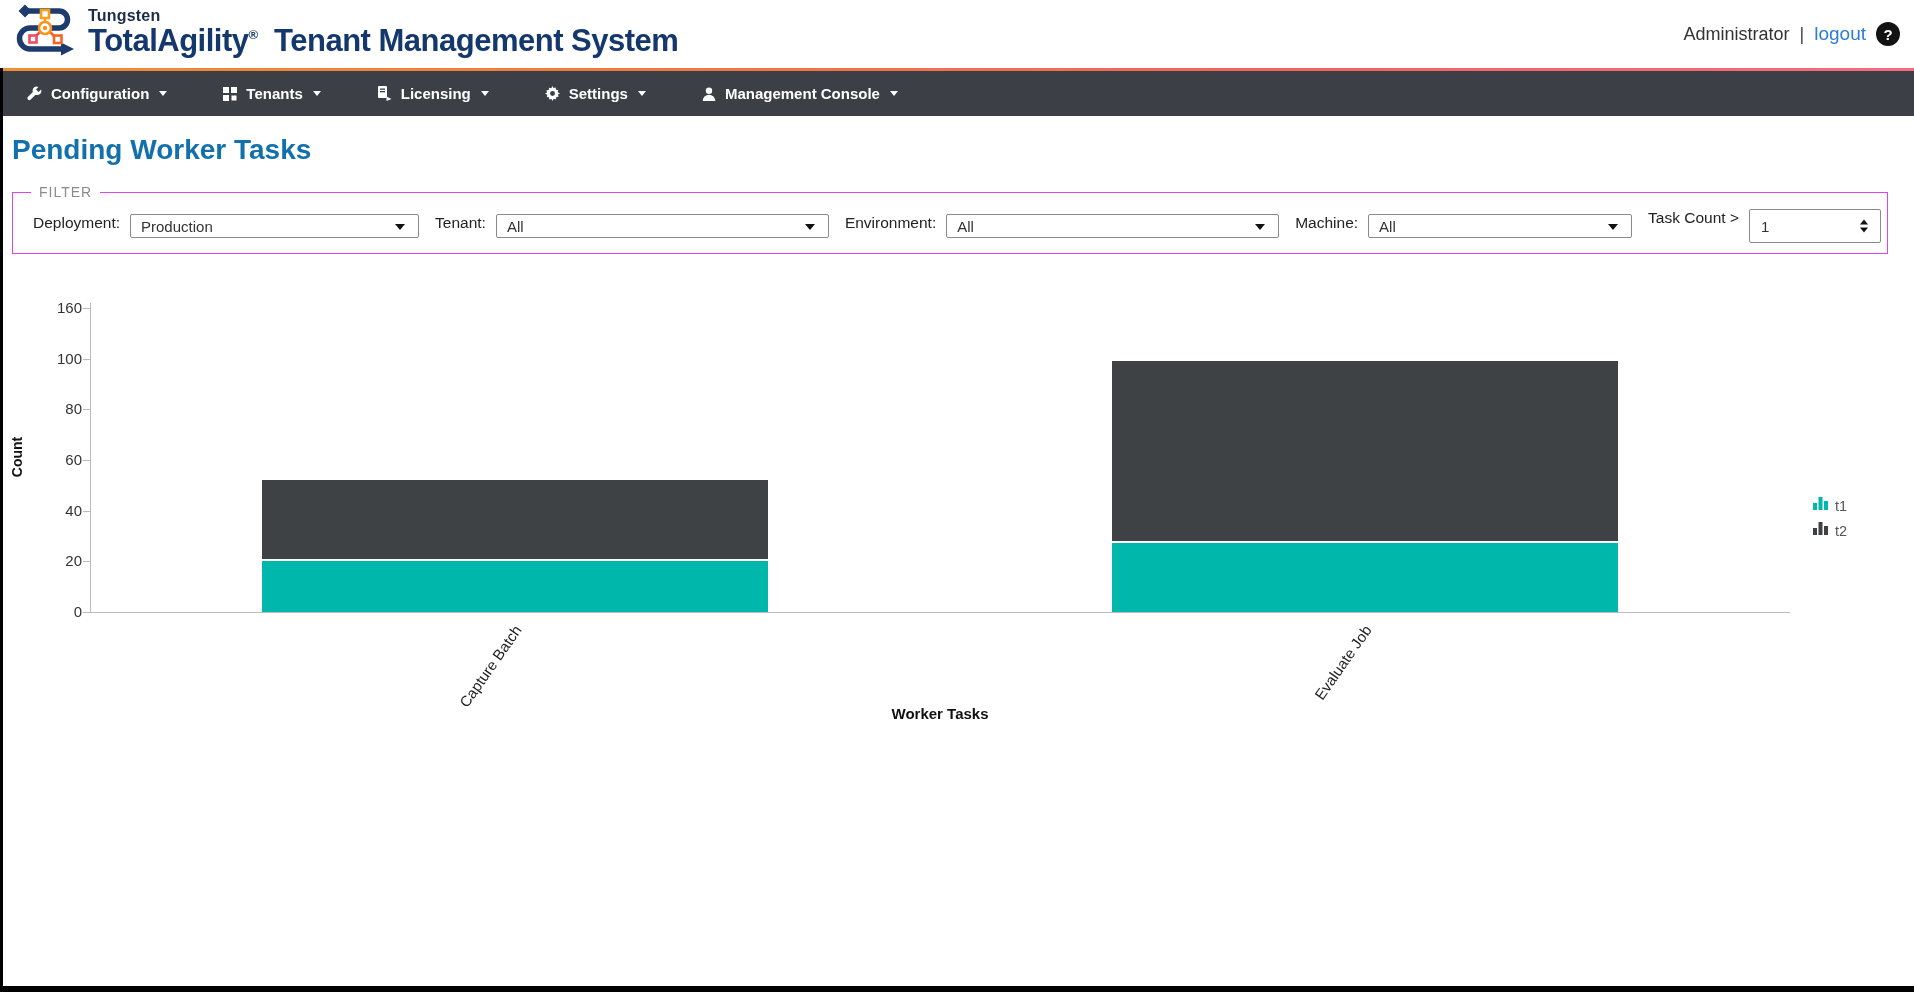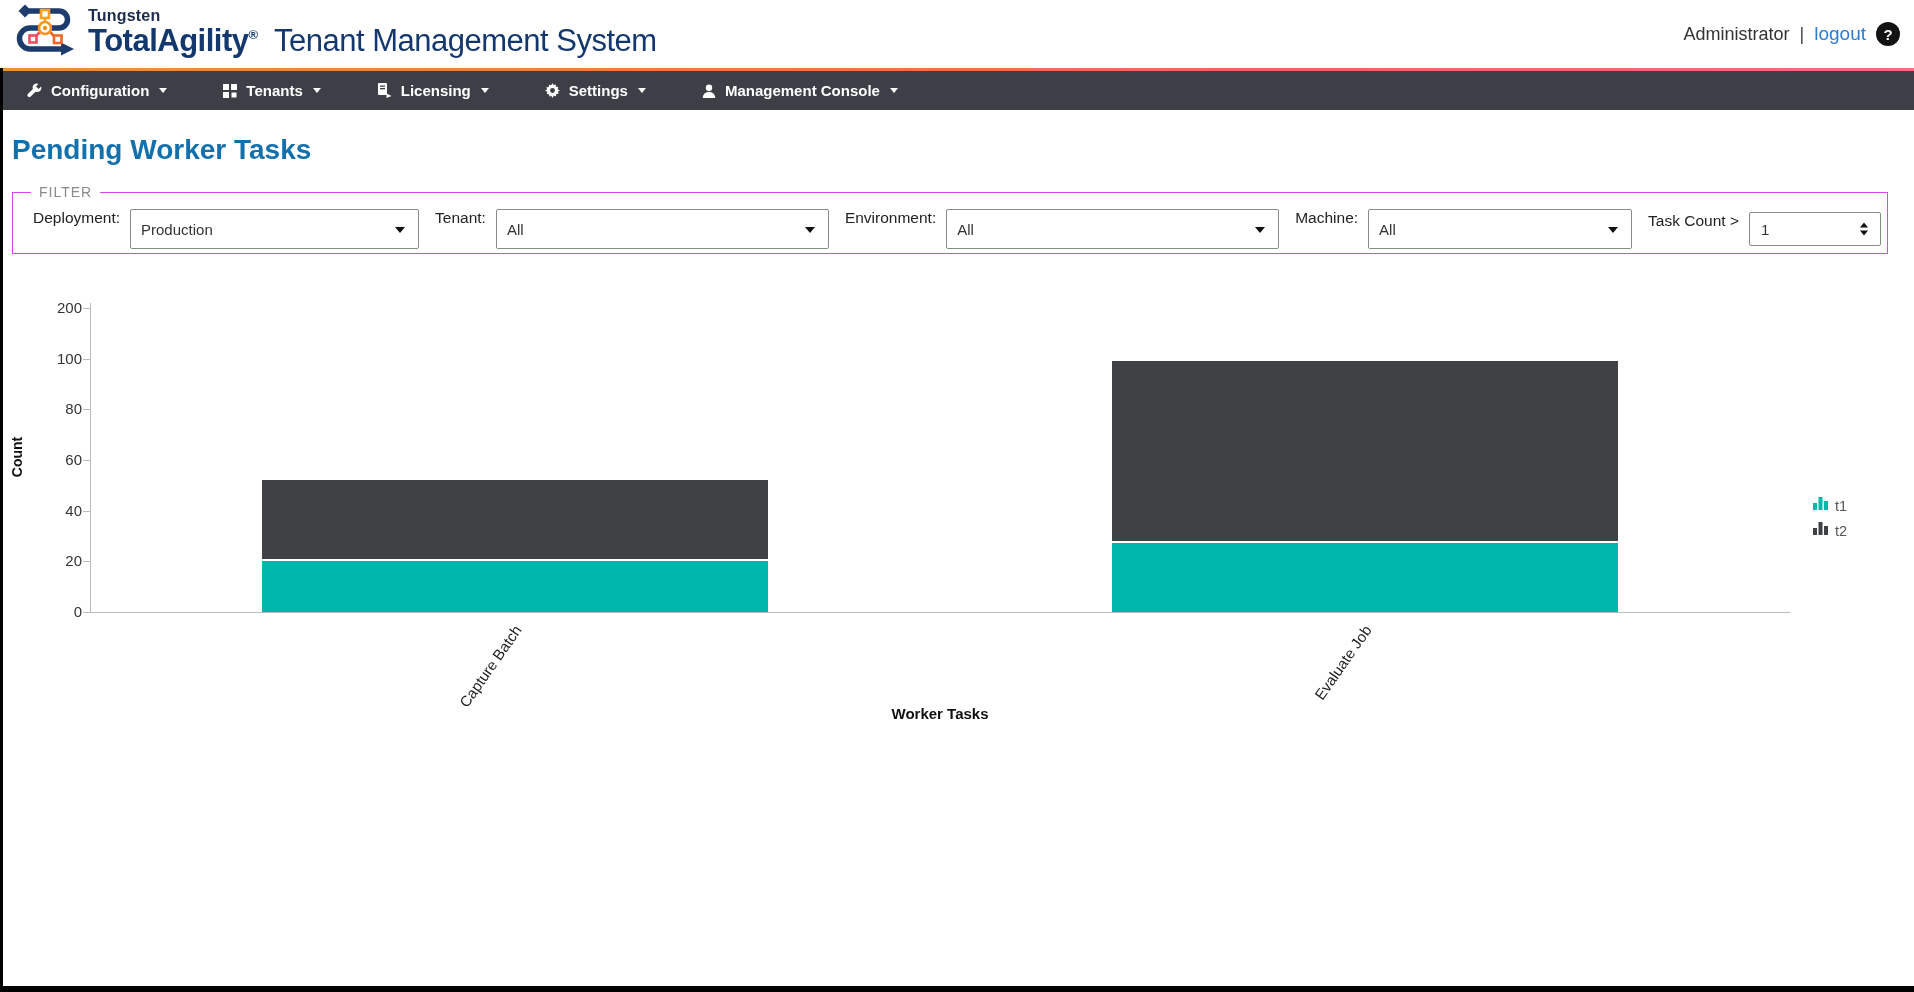--- a/index.html
+++ b/index.html
@@ -6,48 +6,48 @@
   body{width:1914px;height:992px;position:relative;background:#fff;overflow:hidden;
        font-family:"Liberation Sans","DejaVu Sans",sans-serif;}
 
   
   .header{position:absolute;left:0;top:0;width:1914px;height:68px;background:#fff;}
   .logo{position:absolute;left:12px;top:2px;}
   .brand-small{position:absolute;left:88px;top:7px;font-size:16px;font-weight:700;color:#1b2b4b;letter-spacing:.2px;}
   .brand-line{position:absolute;left:88px;top:23px;white-space:nowrap;}
   .brand-large{font-size:31px;font-weight:700;color:#14386e;letter-spacing:-.5px;}
   .brand-reg{font-size:13px;font-weight:700;color:#14386e;vertical-align:12px;}
-  .app-title{font-size:31px;font-weight:400;color:#14386e;margin-left:16px;letter-spacing:-.5px;}
+  .app-title{font-size:31px;font-weight:700;color:#14386e;margin-left:16px;letter-spacing:-.5px;}
   .header-right{position:absolute;right:14px;top:0;height:68px;display:flex;align-items:center;gap:10px;}
   .user-name{color:#333;font-size:18px;}
   .sep{color:#444;font-size:18px;}
   .logout{color:#2c7cd4;font-size:19px;cursor:pointer;text-decoration:none;}
   .help-btn{width:24px;height:24px;border-radius:50%;background:#131313;color:#fff;cursor:pointer;
             font-weight:700;font-size:15px;display:flex;align-items:center;justify-content:center;}
   .header-rule{position:absolute;left:0;top:68px;width:1914px;height:3px;
      background:linear-gradient(to right,#ee9035,#ef7a42,#f2635f,#f56b80);}
 
   
-  .nav{position:absolute;left:0;top:71px;width:1914px;height:39px;background:#3c4046;
+  .nav{position:absolute;left:0;top:71px;width:1914px;height:45px;background:#3c4046;
        display:flex;align-items:stretch;padding-left:12px;box-sizing:border-box;}
   .nav-item{display:flex;align-items:center;gap:9px;color:#fff;font-size:15px;font-weight:600;
             padding:0 15px;margin-right:26px;cursor:pointer;white-space:nowrap;}
   .nav-icon{display:flex;align-items:center;}
   .caret{width:0;height:0;border-left:4.5px solid transparent;border-right:4.5px solid transparent;
          border-top:5.5px solid #fff;margin-left:1px;}
 
   
   .page-title{position:absolute;left:12px;top:134px;margin:0;font-size:28px;font-weight:700;color:#1271ad;}
   .filter{position:absolute;left:12px;top:184px;width:1876px;height:70px;box-sizing:border-box;
           border:1px solid #d946ef;margin:0;padding:0;}
   .filter legend{margin-left:18px;padding:0 8px;color:#8a8a8a;font-size:14px;letter-spacing:1px;}
   .filter-row{display:flex;align-items:center;margin:9px 0 0 20px;gap:16px;}
   .fgroup{display:flex;align-items:flex-start;white-space:nowrap;}
   .flabel{font-size:15.5px;color:#222;margin-right:10px;}
-  .select-wrap{position:relative;display:inline-block;height:40px;background:#fff;
+  .select-wrap{position:relative;display:inline-block;height:24px;background:#fff;
                border:1px solid #8a8a8a;border-radius:2px;box-sizing:border-box;cursor:pointer;}
   .select-value{position:absolute;left:10px;top:50%;transform:translateY(-50%);font-size:15px;color:#333;}
   .select-caret{position:absolute;right:13px;top:50%;margin-top:-2px;width:0;height:0;
                 border-left:5px solid transparent;border-right:5px solid transparent;border-top:6px solid #111;}
   .num-wrap{position:relative;display:inline-block;width:132px;height:34px;background:#fff;
             border:1px solid #8a8a8a;border-radius:2px;box-sizing:border-box;}
   .num-value{position:absolute;left:11px;top:50%;transform:translateY(-50%);font-size:15px;color:#333;}
   .spin{position:absolute;right:12px;top:50%;transform:translateY(-50%);display:flex;flex-direction:column;gap:3px;cursor:pointer;}
   .spin i{display:block;width:0;height:0;border-left:4.5px solid transparent;border-right:4.5px solid transparent;}
   .spin .up{border-bottom:5.5px solid #111;}
@@ -237,21 +237,21 @@
     <div class="ytick-label" style="left: 40px; top: 552.333px;">20</div>
     <div class="ytick-mark" style="left: 83px; top: 561.333px;"></div>
     <div class="ytick-label" style="left: 40px; top: 501.667px;">40</div>
     <div class="ytick-mark" style="left: 83px; top: 510.667px;"></div>
     <div class="ytick-label" style="left: 40px; top: 451px;">60</div>
     <div class="ytick-mark" style="left: 83px; top: 460px;"></div>
     <div class="ytick-label" style="left: 40px; top: 400.333px;">80</div>
     <div class="ytick-mark" style="left: 83px; top: 409.333px;"></div>
     <div class="ytick-label" style="left: 40px; top: 349.667px;">100</div>
     <div class="ytick-mark" style="left: 83px; top: 358.667px;"></div>
-    <div class="ytick-label" style="left: 40px; top: 299px;">200</div>
+    <div class="ytick-label" style="left: 40px; top: 299px;">160</div>
     <div class="ytick-mark" style="left: 83px; top: 308px;"></div>
     <div class="bar-seg" style="left: 262px; top: 558.8px; width: 506px; height: 53.2px; background: rgb(0, 183, 171);"></div>
     <div class="bar-seg" style="left: 262px; top: 480.267px; width: 506px; height: 78.5333px; background: rgb(63, 66, 69); border-bottom: 2px solid rgb(255, 255, 255);"></div>
     <div class="x-cat" style="right: 1403px; top: 622px;">Capture Batch</div>
     <div class="bar-seg" style="left: 1112px; top: 541.067px; width: 506px; height: 70.9333px; background: rgb(0, 183, 171);"></div>
     <div class="bar-seg" style="left: 1112px; top: 361.2px; width: 506px; height: 179.867px; background: rgb(63, 66, 69); border-bottom: 2px solid rgb(255, 255, 255);"></div>
     <div class="x-cat" style="right: 553px; top: 622px;">Evaluate Job</div>
   </div>
 
 <div class="edge-left"></div>

